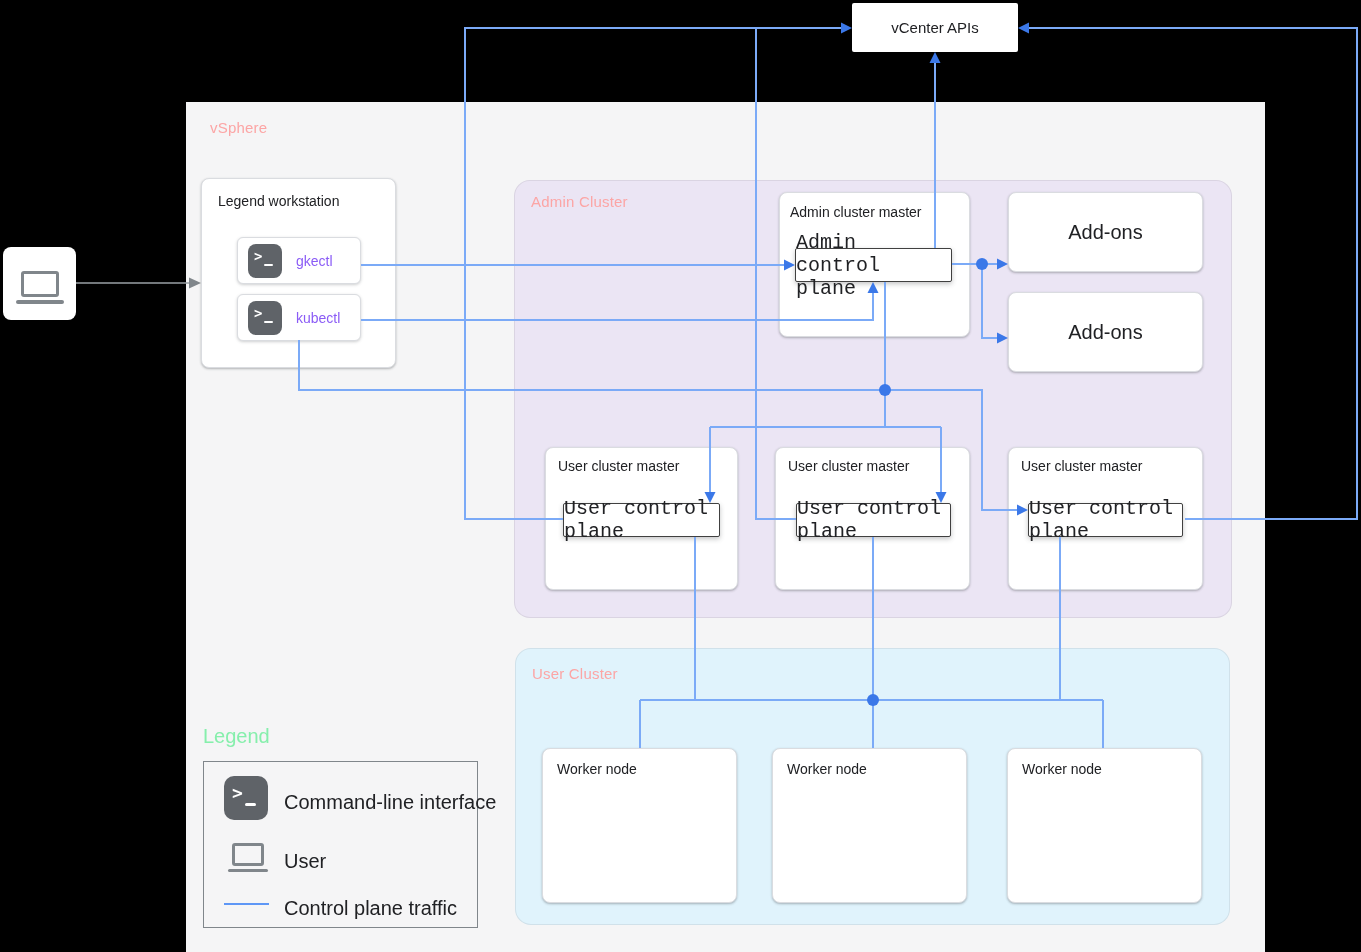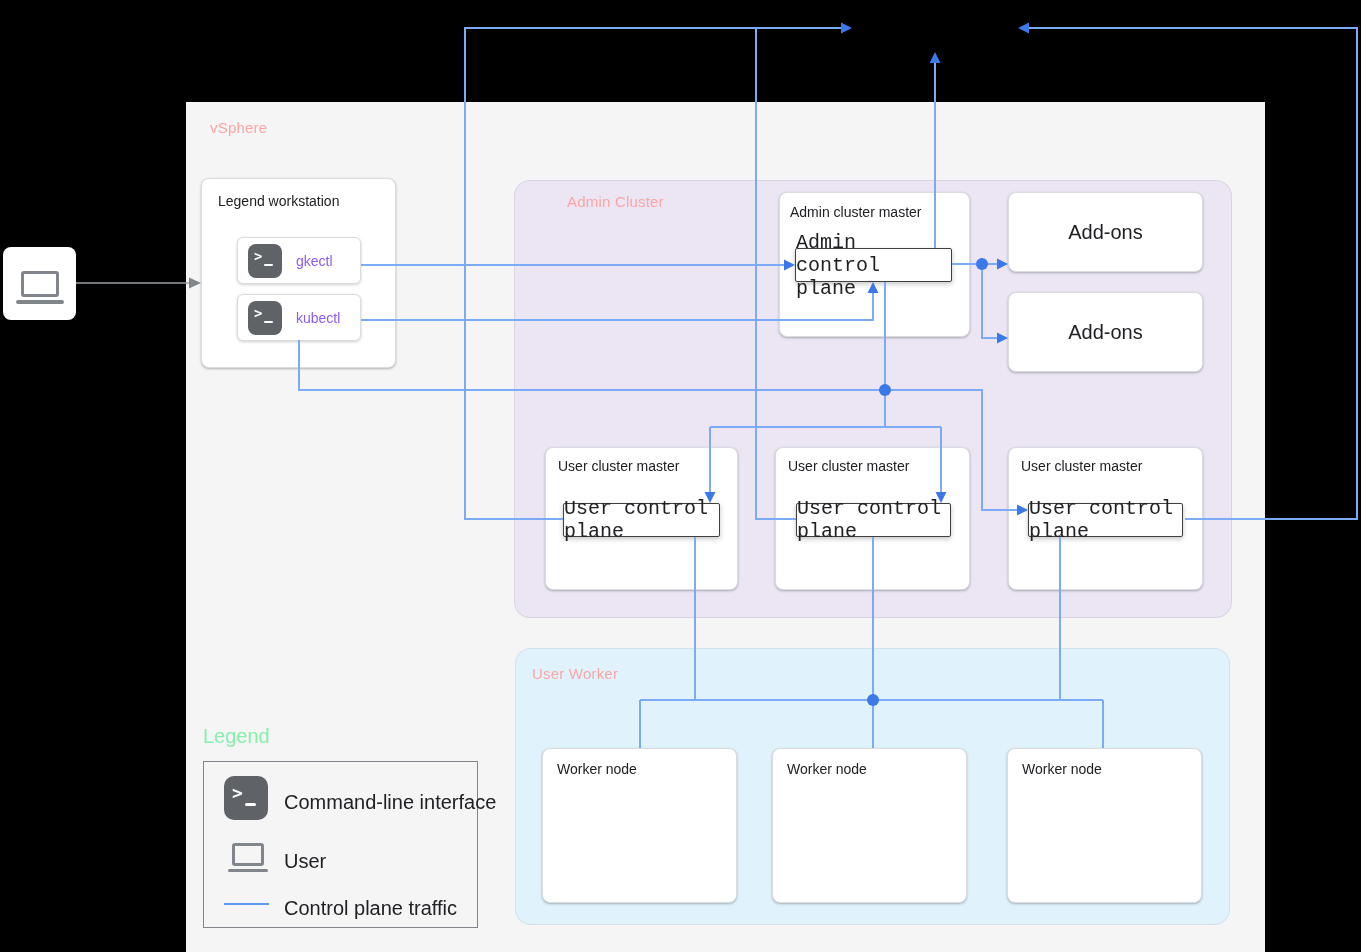--- a/index.html
+++ b/index.html
@@ -66,25 +66,28 @@
 </style>
 </head>
 <body>
 
 <div id="canvas">
 
   <div class="region vsphere"></div>
   <div class="region-label" style="left:210px;top:119px;">vSphere</div>
 
   <div class="region subregion admin-cluster"></div>
-  <div class="region-label" style="left:531px;top:193px;margin-left:36px;">Admin Cluster</div>
+  <div class="region-label" style="left:531px;top:193px;">Admin Cluster</div>
 
   <div class="region subregion user-cluster"></div>
-  <div class="region-label" style="left:532px;top:665px;">User Worker</div>
-
+  <div class="region-label" style="left:532px;top:665px;">User Cluster</div>
+
+  <div class="region vcenter">
+    <div class="center-label" style="font-size:15px;">vCenter APIs</div>
+  </div>
 
   <div class="region user-box">
     <span class="laptop laptop-lg">
       <span class="screen"></span>
       <span class="base"></span>
     </span>
   </div>
 
   <div class="card" style="left:201px;top:178px;width:195px;height:190px;">
     <div class="card-title" style="left:16px;top:14px;">Legend workstation</div>

